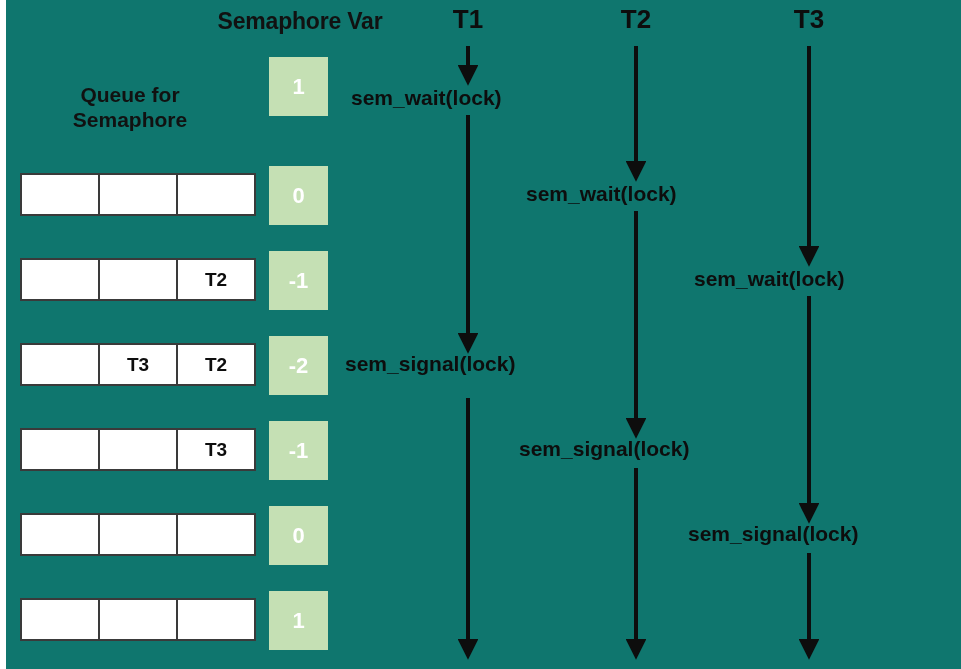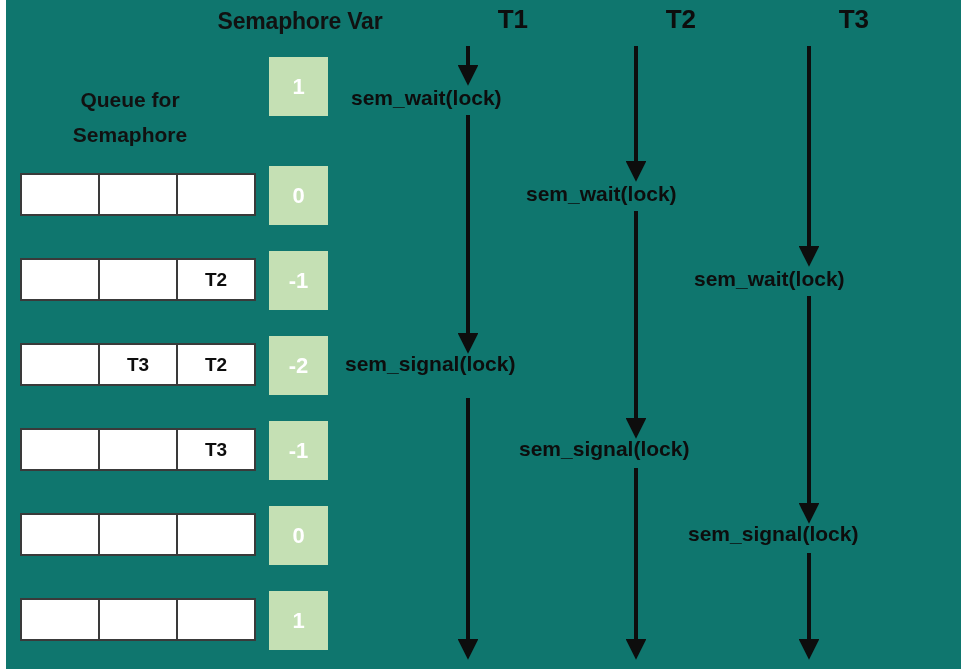--- a/index.html
+++ b/index.html
@@ -32,21 +32,21 @@
     color: #111111;
     letter-spacing: -0.2px;
   }
   .hdr-queue {
     left: 18px;
     top: 82px;
     width: 212px;
     text-align: center;
     font-size: 21px;
     font-weight: bold;
-    line-height: 35px;
+    line-height: 25px;
     color: #111111;
     white-space: pre-line;
   }
 
   
   .queue-row {
     left: 14px;
     width: 236px;
     height: 43px;
     display: flex;
@@ -77,21 +77,21 @@
     justify-content: center;
     font-size: 22px;
     font-weight: bold;
     color: #ffffff;
   }
 
   
   .thread-title {
     width: 120px;
     top: 4px;
-    text-align: right;
+    text-align: center;
     font-size: 26px;
     font-weight: bold;
     color: #0d0d0d;
   }
   .call-label {
     width: 260px;
     text-align: left;
     font-size: 21px;
     font-weight: bold;
     color: #0d0d0d;

